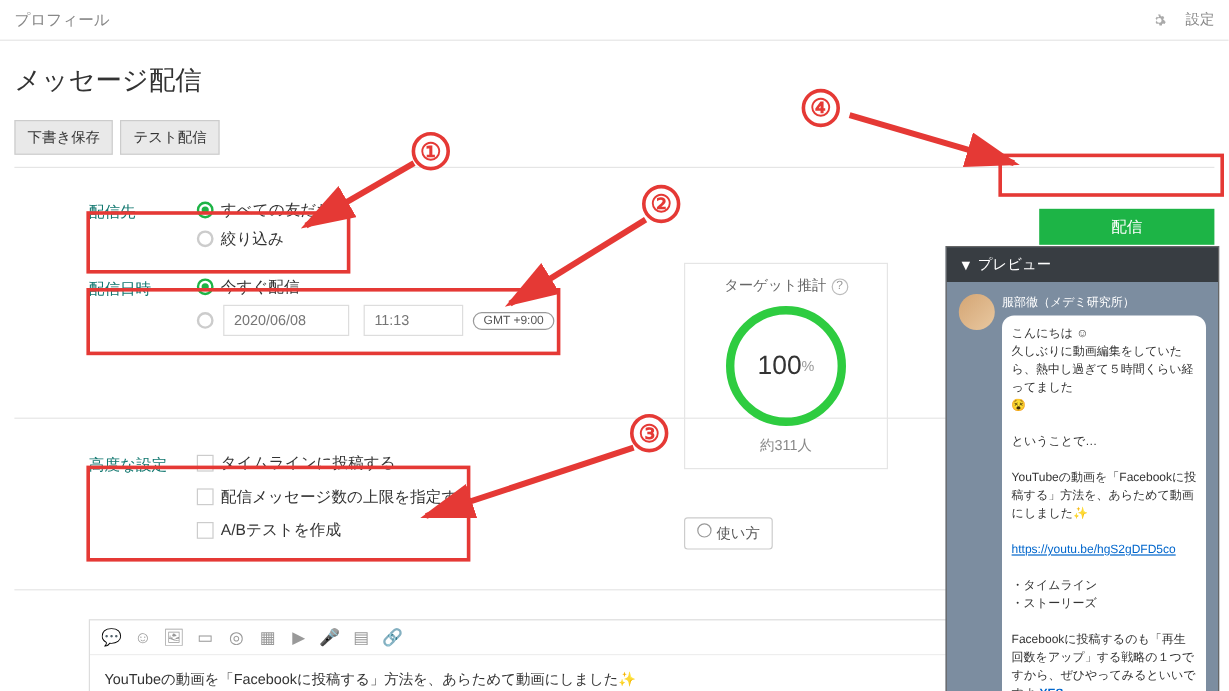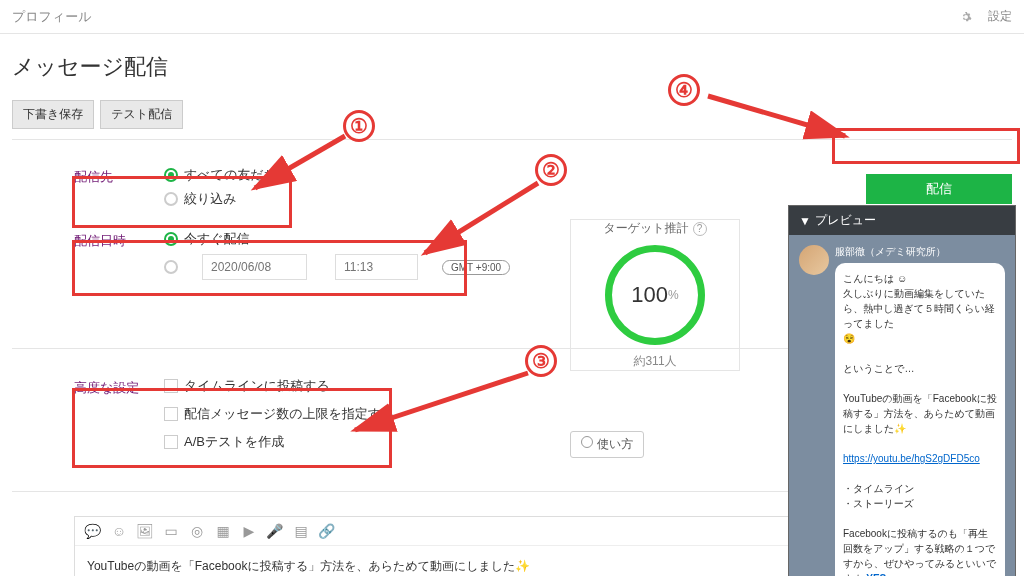--- a/index.html
+++ b/index.html
@@ -8,32 +8,32 @@
 .topbar-left { color: #888; font-size: 13px; }
 .topbar-right { color: #888; font-size: 12px; display: flex; align-items: center; gap: 16px; }
 .gear { width: 12px; height: 12px; }
 .page { padding: 18px 12px 0 12px; position: relative; }
 .page-title { font-size: 22px; font-weight: 400; color: #333; margin-bottom: 18px; }
 .btn-row { display: flex; align-items: center; gap: 6px; margin-bottom: 10px; }
 .btn-gray { background: #e9e9e9; border: 1px solid #ccc; padding: 5px 10px; font-size: 12px; color: #333; cursor: pointer; }
 .btn-green { background: #1db446; color: #fff; border: none; padding: 6px 60px; font-size: 13px; cursor: pointer; position: absolute; right: 12px; top: 140px; }
 .divider { border-top: 1px solid #e5e5e5; margin: 6px 0 18px 0; }
 .section { display: flex; padding: 8px 0; }
-.section-label { width: 90px; font-size: 13px; color: #701a75; padding-top: 2px; font-family: Liberation Serif, serif; }
+.section-label { width: 90px; font-size: 13px; color: #0f766e; padding-top: 2px; font-family: Liberation Serif, serif; }
 .section-body { flex: 1; }
 .radio-row { display: flex; align-items: center; gap: 6px; margin-bottom: 6px; font-size: 13px; }
 .radio { width: 14px; height: 14px; border-radius: 50%; border: 2px solid #1db446; display: inline-flex; align-items: center; justify-content: center; }
 .radio.checked::after { content: ''; width: 6px; height: 6px; background: #1db446; border-radius: 50%; }
 .radio.off { border-color: #ccc; }
-.datetime-row { display: flex; align-items: center; gap: 24px; margin-top: 2px; }
+.datetime-row { display: flex; align-items: center; gap: 8px; margin-top: 2px; }
 .input-like { border: 1px solid #ddd; padding: 5px 8px; font-size: 12px; color: #bbb; background: #fff; }
 .date-input { width: 105px; }
 .time-input { width: 83px; margin-left: 4px; }
 .tz-badge { border: 1px solid #999; border-radius: 16px; padding: 1px 8px; font-size: 10px; color: #555; text-align: center; }
-.target-box { border: 1px solid #e5e5e5; width: 170px; text-align: center; position: absolute; left: 570px; top: 185px; }
+.target-box { border: 1px solid #e5e5e5; width: 170px; padding: 10px; text-align: center; position: absolute; left: 570px; top: 185px; }
 .target-title { font-size: 12px; color: #666; margin-bottom: 8px; display: flex; justify-content: center; gap: 4px; align-items: center; }
 .qmark { width: 14px; height: 14px; border: 1px solid #bbb; border-radius: 50%; font-size: 10px; display: flex; align-items: center; justify-content: center; color: #999; }
 .donut { width: 100px; height: 100px; border-radius: 50%; border: 7px solid #2ecc40; margin: 0 auto 8px; display: flex; align-items: center; justify-content: center; }
 .donut-val { font-size: 22px; color: #333; }
 .donut-pct { font-size: 12px; color: #999; }
 .target-count { font-size: 12px; color: #888; }
 .adv-section { display: flex; padding: 10px 0; }
 .adv-body { display: flex; flex-direction: column; gap: 10px; }
 .check-row { display: flex; align-items: center; gap: 6px; font-size: 13px; }
 .checkbox { width: 14px; height: 14px; border: 1px solid #ccc; }

